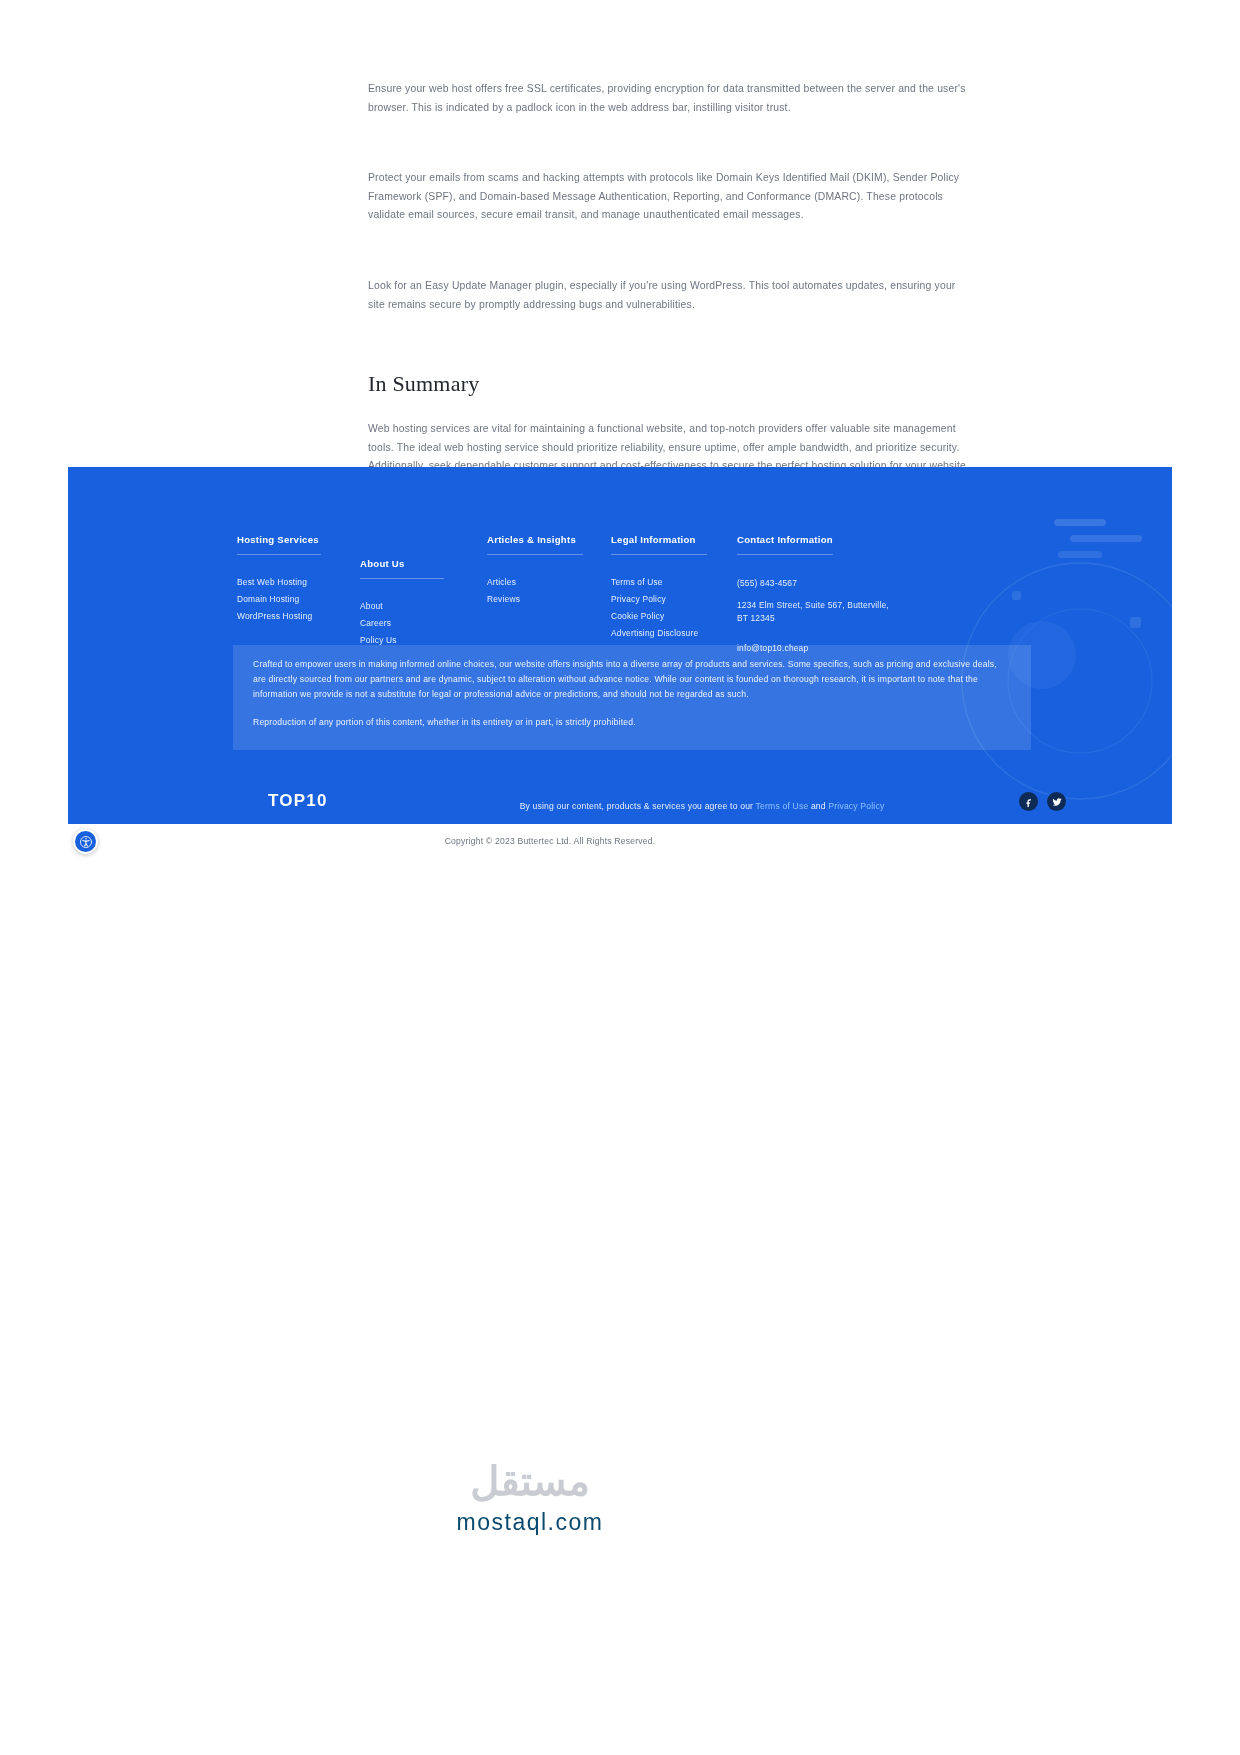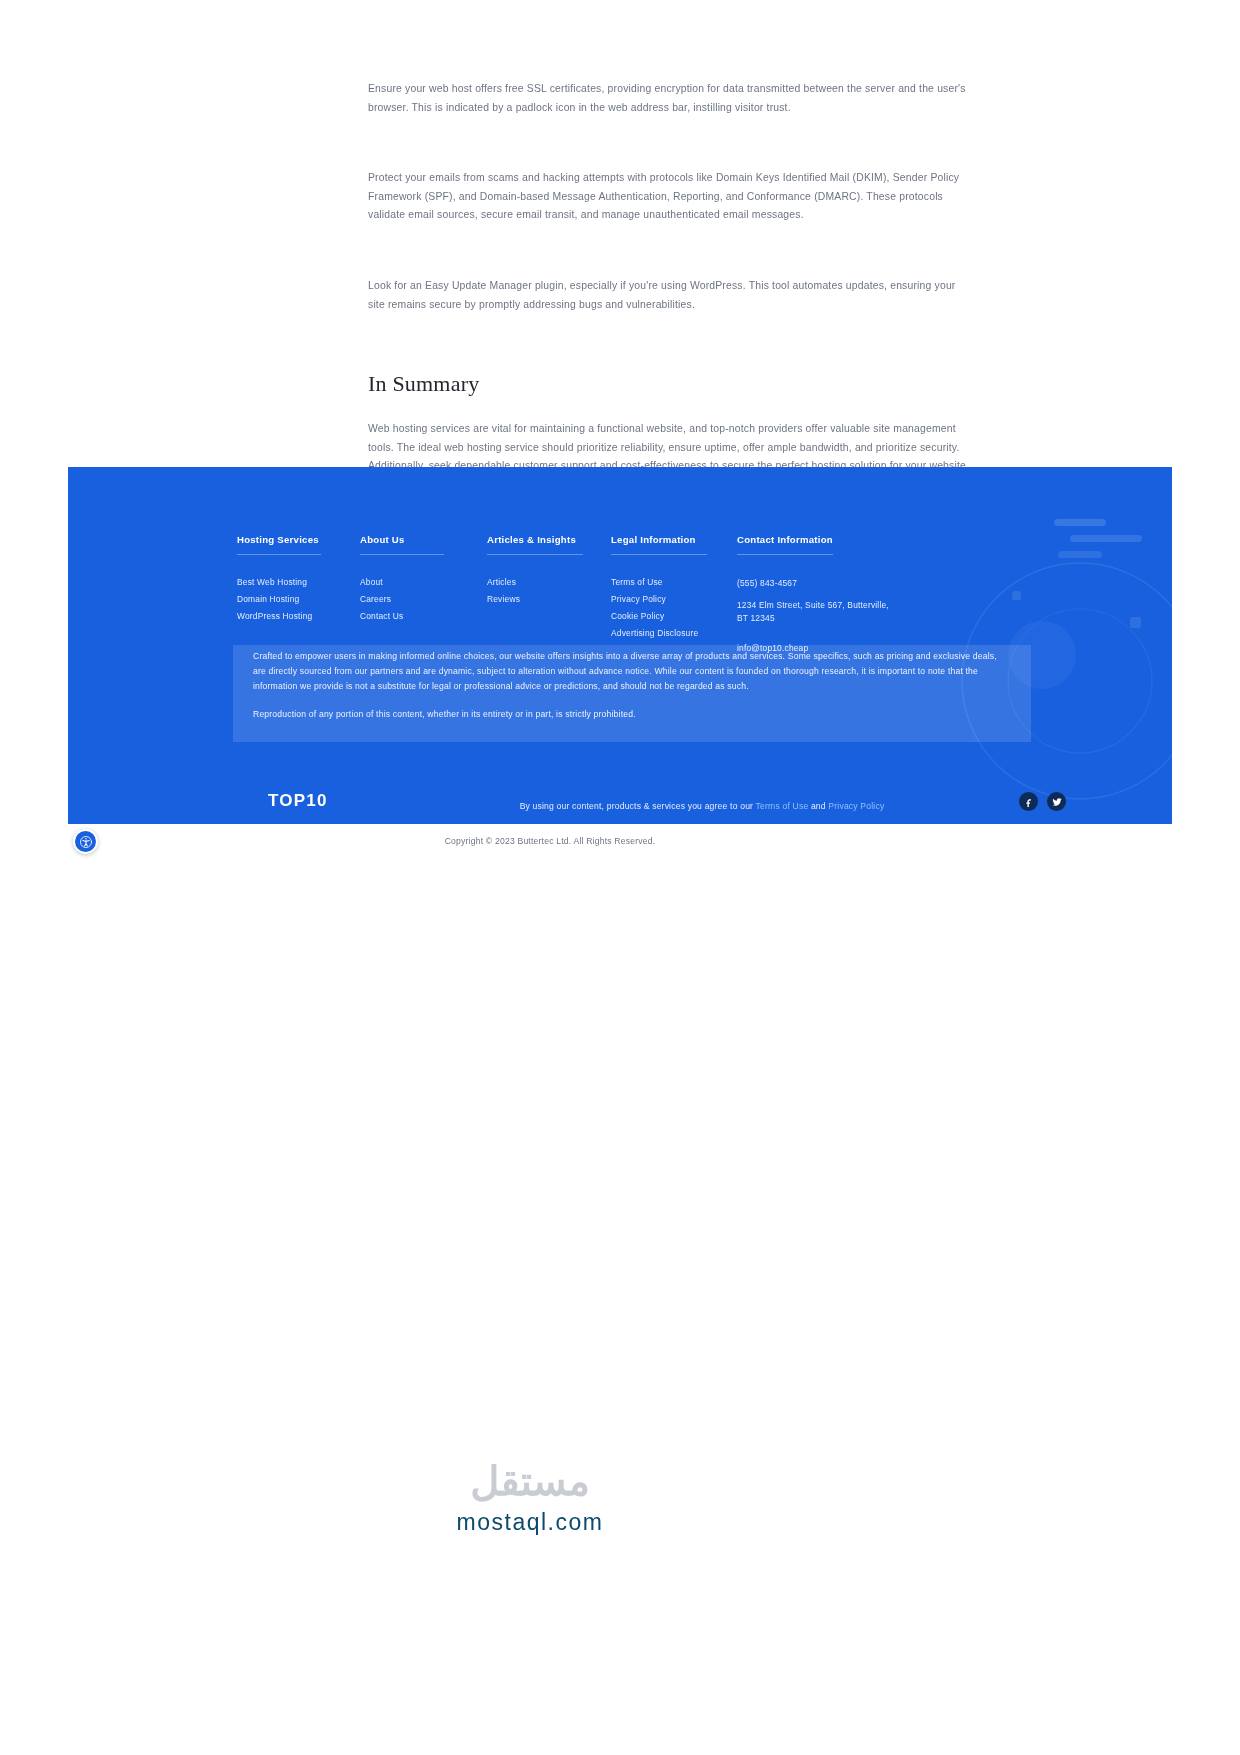--- a/index.html
+++ b/index.html
@@ -50,21 +50,21 @@
   .footer-deco { position:absolute; right:0; top:0; width:360px; height:357px; pointer-events:none; }
 
   .fcols {
     position:absolute;
     left:169px; top:62px;
     width:890px;
     display:flex;
   }
   .fcol { }
   .fcol.c1 { width:123px; }
-  .fcol.c2 { width:127px; }
+  .fcol.c2 { width:127px;margin-top:24px; }
   .fcol.c3 { width:124px; }
   .fcol.c4 { width:126px; }
   .fcol.c5 { width:180px; }
 
   .fcol-title {
     font-size:9.6px;
     font-weight:bold;
     color:#ffffff;
     letter-spacing:.25px;
     padding-bottom:9px;
@@ -94,21 +94,21 @@
     max-width:160px;
   }
   .fcontact.email { margin-top:16px; }
 
   
   .disclaimer {
     position:absolute;
     left:165px; top:178px;
     width:798px;
     background:rgba(255,255,255,.13);
-    padding:4px 20px 20px 20px;
+    padding:12px 20px 20px 20px;
   }
   .disclaimer p {
     font-size:8.6px;
     line-height:15.2px;
     color:#eef3ff;
     letter-spacing:.18px;
   }
   .disclaimer p + p { margin-top:12px; }
 
   
@@ -223,21 +223,21 @@
           <a class="flink" href="#">Domain Hosting</a>
           <a class="flink" href="#">WordPress Hosting</a>
         </div>
       </div>
 
       <div class="fcol c2">
         <div class="fcol-title">About Us</div>
         <div class="fcol-list">
           <a class="flink" href="#">About</a>
           <a class="flink" href="#">Careers</a>
-          <a class="flink" href="#">Contact Us</a>
+          <a class="flink" href="#">Policy Us</a>
         </div>
       </div>
 
       <div class="fcol c3">
         <div class="fcol-title">Articles &amp; Insights</div>
         <div class="fcol-list">
           <a class="flink" href="#">Articles</a>
           <a class="flink" href="#">Reviews</a>
         </div>
       </div>

